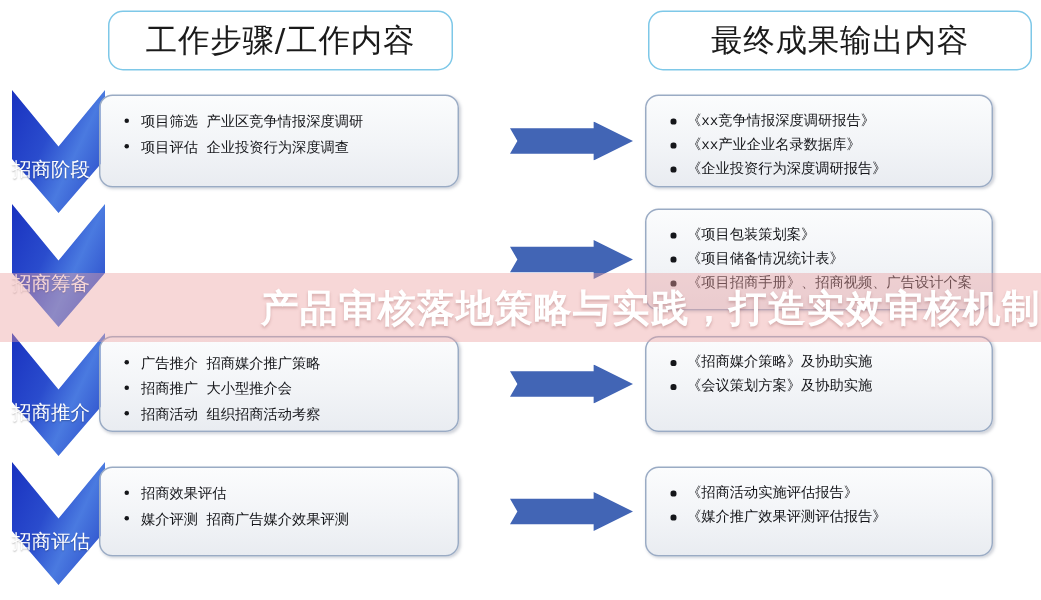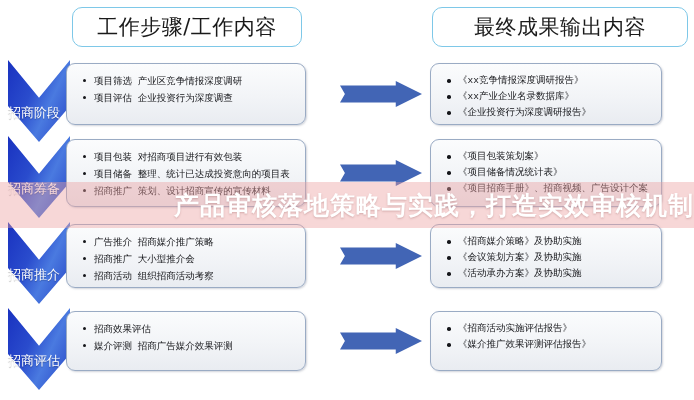--- a/index.html
+++ b/index.html
@@ -190,27 +190,20 @@
     <div class="shape"></div>
     <div class="stage-label">招商评估</div>
   </div>
 
   <div id="box-left-1" class="content-box box-left">
     <ul class="bullet-list">
       <li class="bullet-item">项目筛选 产业区竞争情报深度调研</li>
       <li class="bullet-item">项目评估 企业投资行为深度调查</li>
     </ul>
   </div>
-  <div id="box-left-2" class="content-box box-left">
-    <ul class="bullet-list">
-      <li class="bullet-item">项目包装 对招商项目进行有效包装</li>
-      <li class="bullet-item">项目储备 整理、统计已达成投资意向的项目表</li>
-      <li class="bullet-item">招商推广 策划、设计招商宣传的宣传材料</li>
-    </ul>
-  </div>
   <div id="box-left-3" class="content-box box-left">
     <ul class="bullet-list">
       <li class="bullet-item">广告推介 招商媒介推广策略</li>
       <li class="bullet-item">招商推广 大小型推介会</li>
       <li class="bullet-item">招商活动 组织招商活动考察</li>
     </ul>
   </div>
   <div id="box-left-4" class="content-box box-left">
     <ul class="bullet-list">
       <li class="bullet-item">招商效果评估</li>
@@ -242,21 +235,20 @@
     <ul class="bullet-list">
       <li class="bullet-item">《项目包装策划案》</li>
       <li class="bullet-item">《项目储备情况统计表》</li>
       <li class="bullet-item">《项目招商手册》、招商视频、广告设计个案</li>
     </ul>
   </div>
   <div id="box-right-3" class="content-box box-right">
     <ul class="bullet-list">
       <li class="bullet-item">《招商媒介策略》及协助实施</li>
       <li class="bullet-item">《会议策划方案》及协助实施</li>
-      <li class="bullet-item">《活动承办方案》及协助实施</li>
     </ul>
   </div>
   <div id="box-right-4" class="content-box box-right">
     <ul class="bullet-list">
       <li class="bullet-item">《招商活动实施评估报告》</li>
       <li class="bullet-item">《媒介推广效果评测评估报告》</li>
     </ul>
   </div>
 
   <div id="watermark-band">

